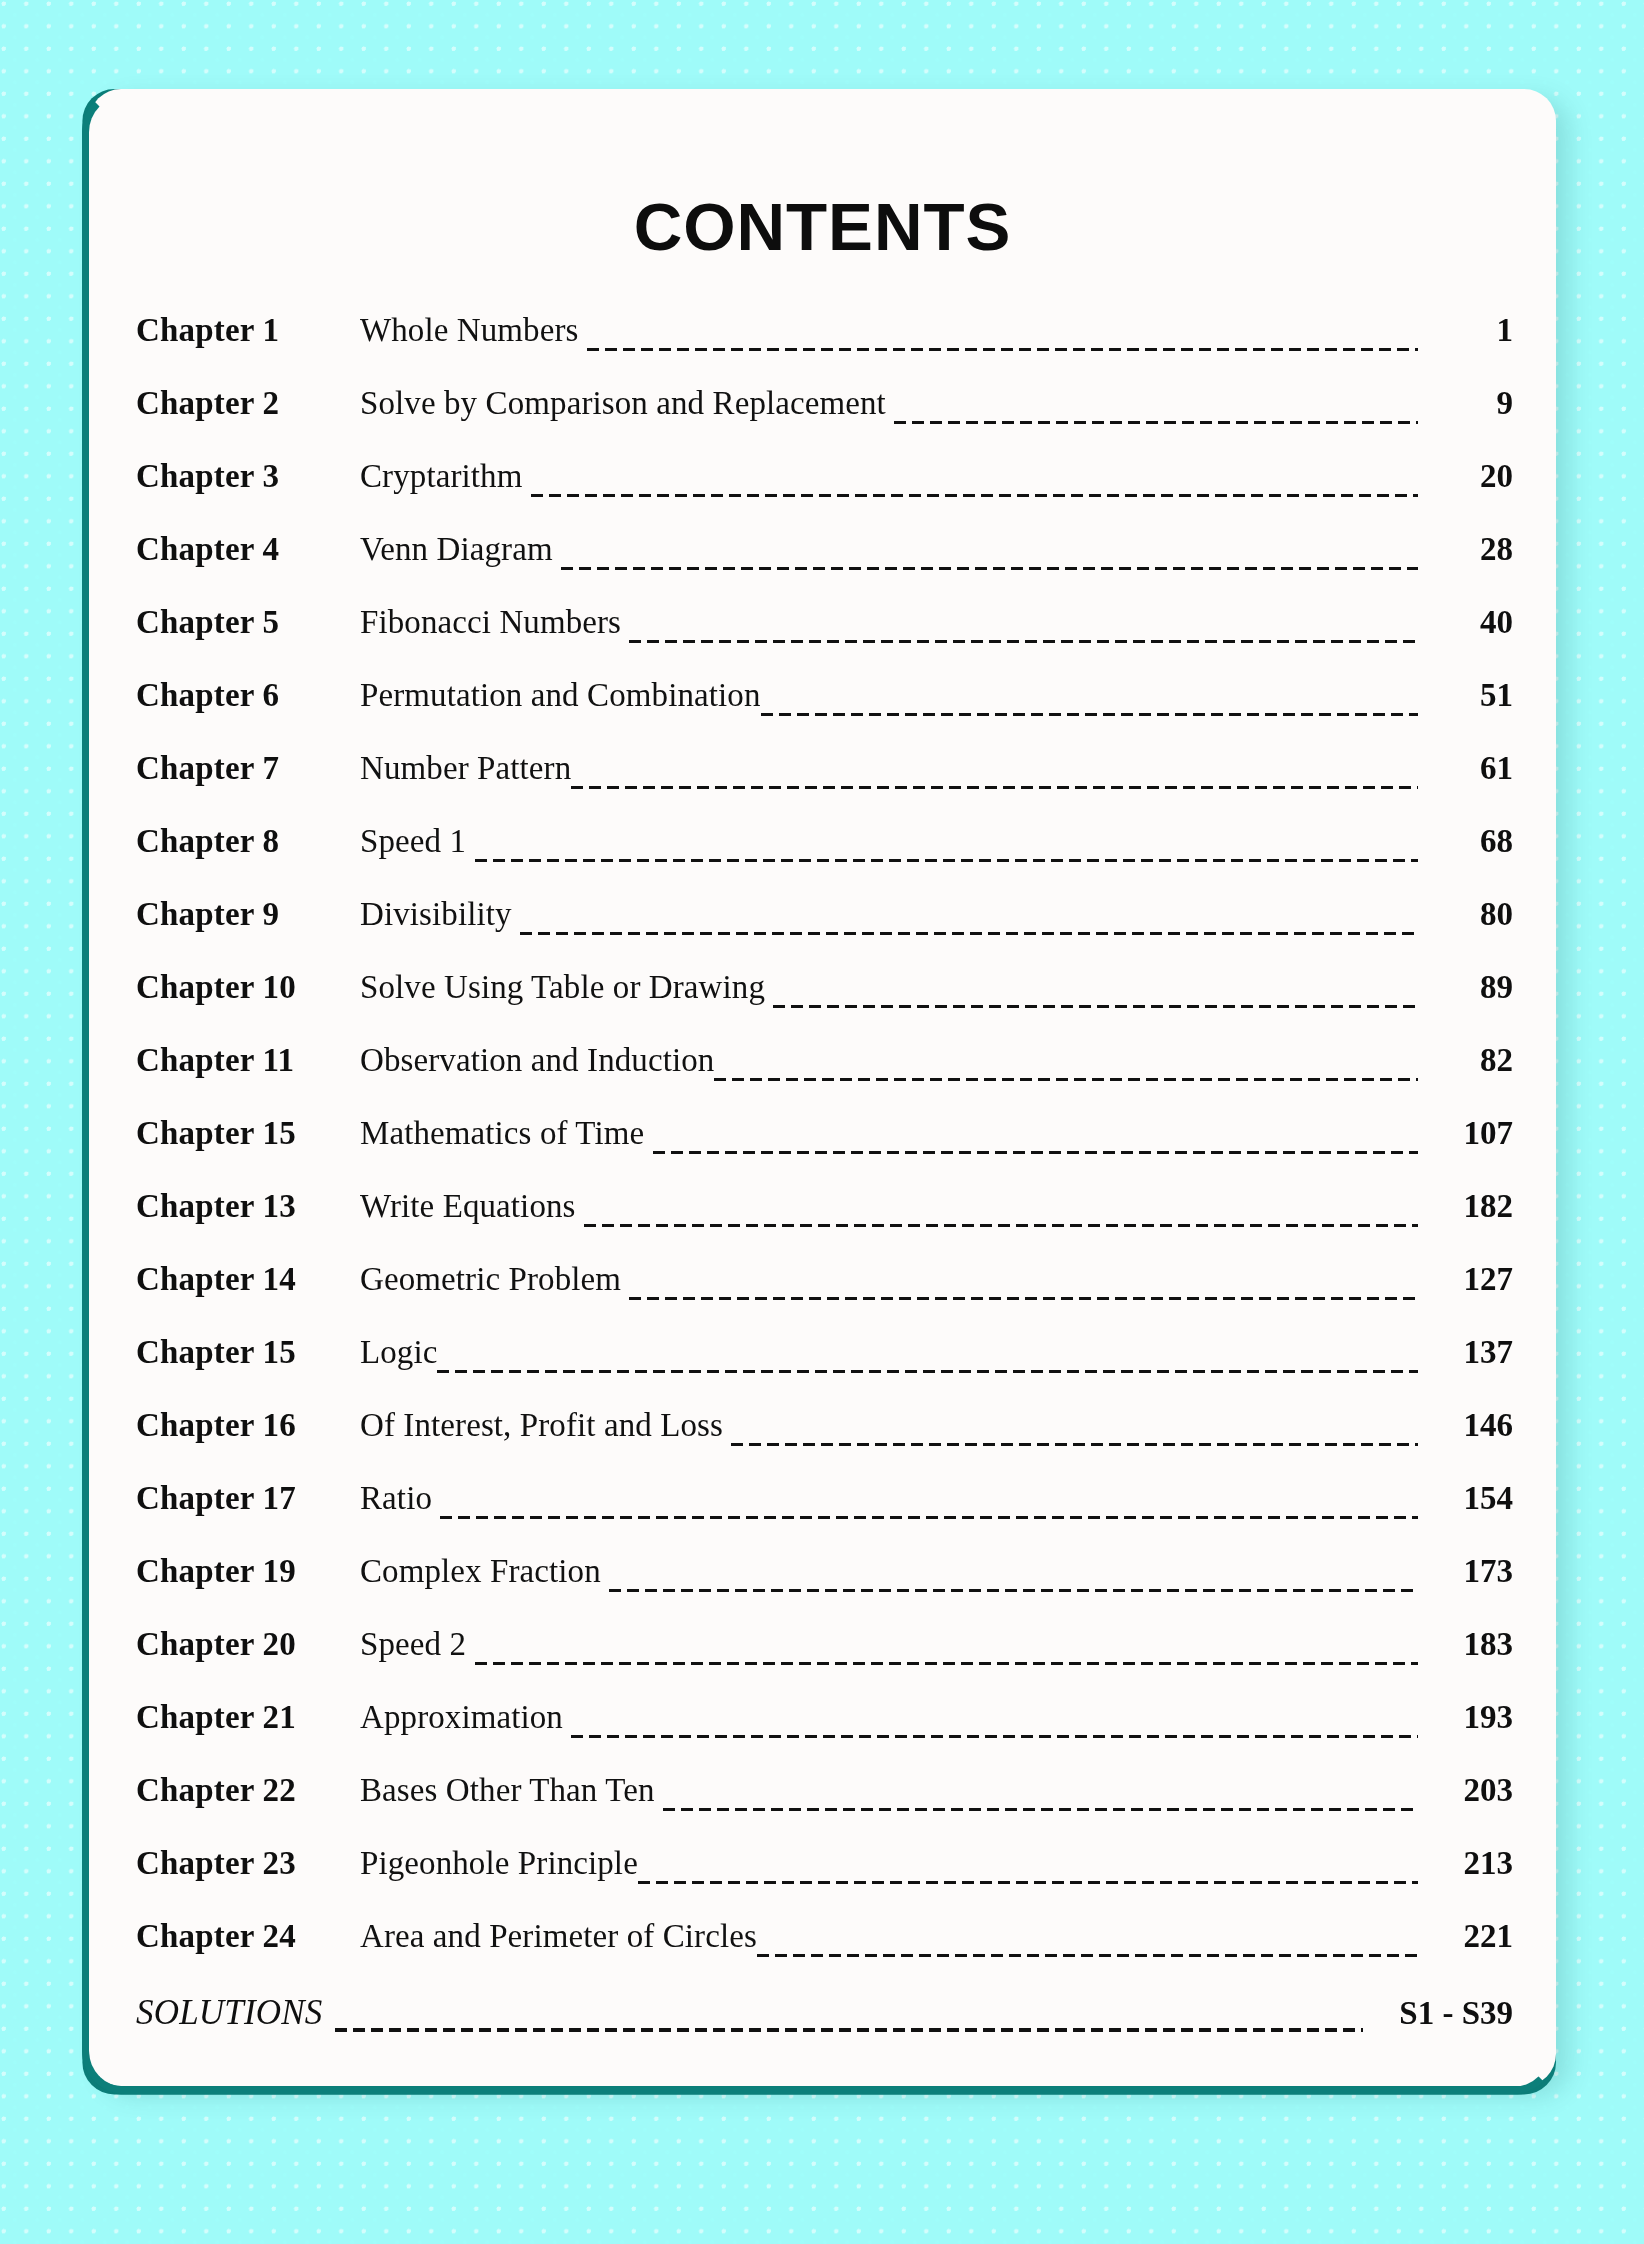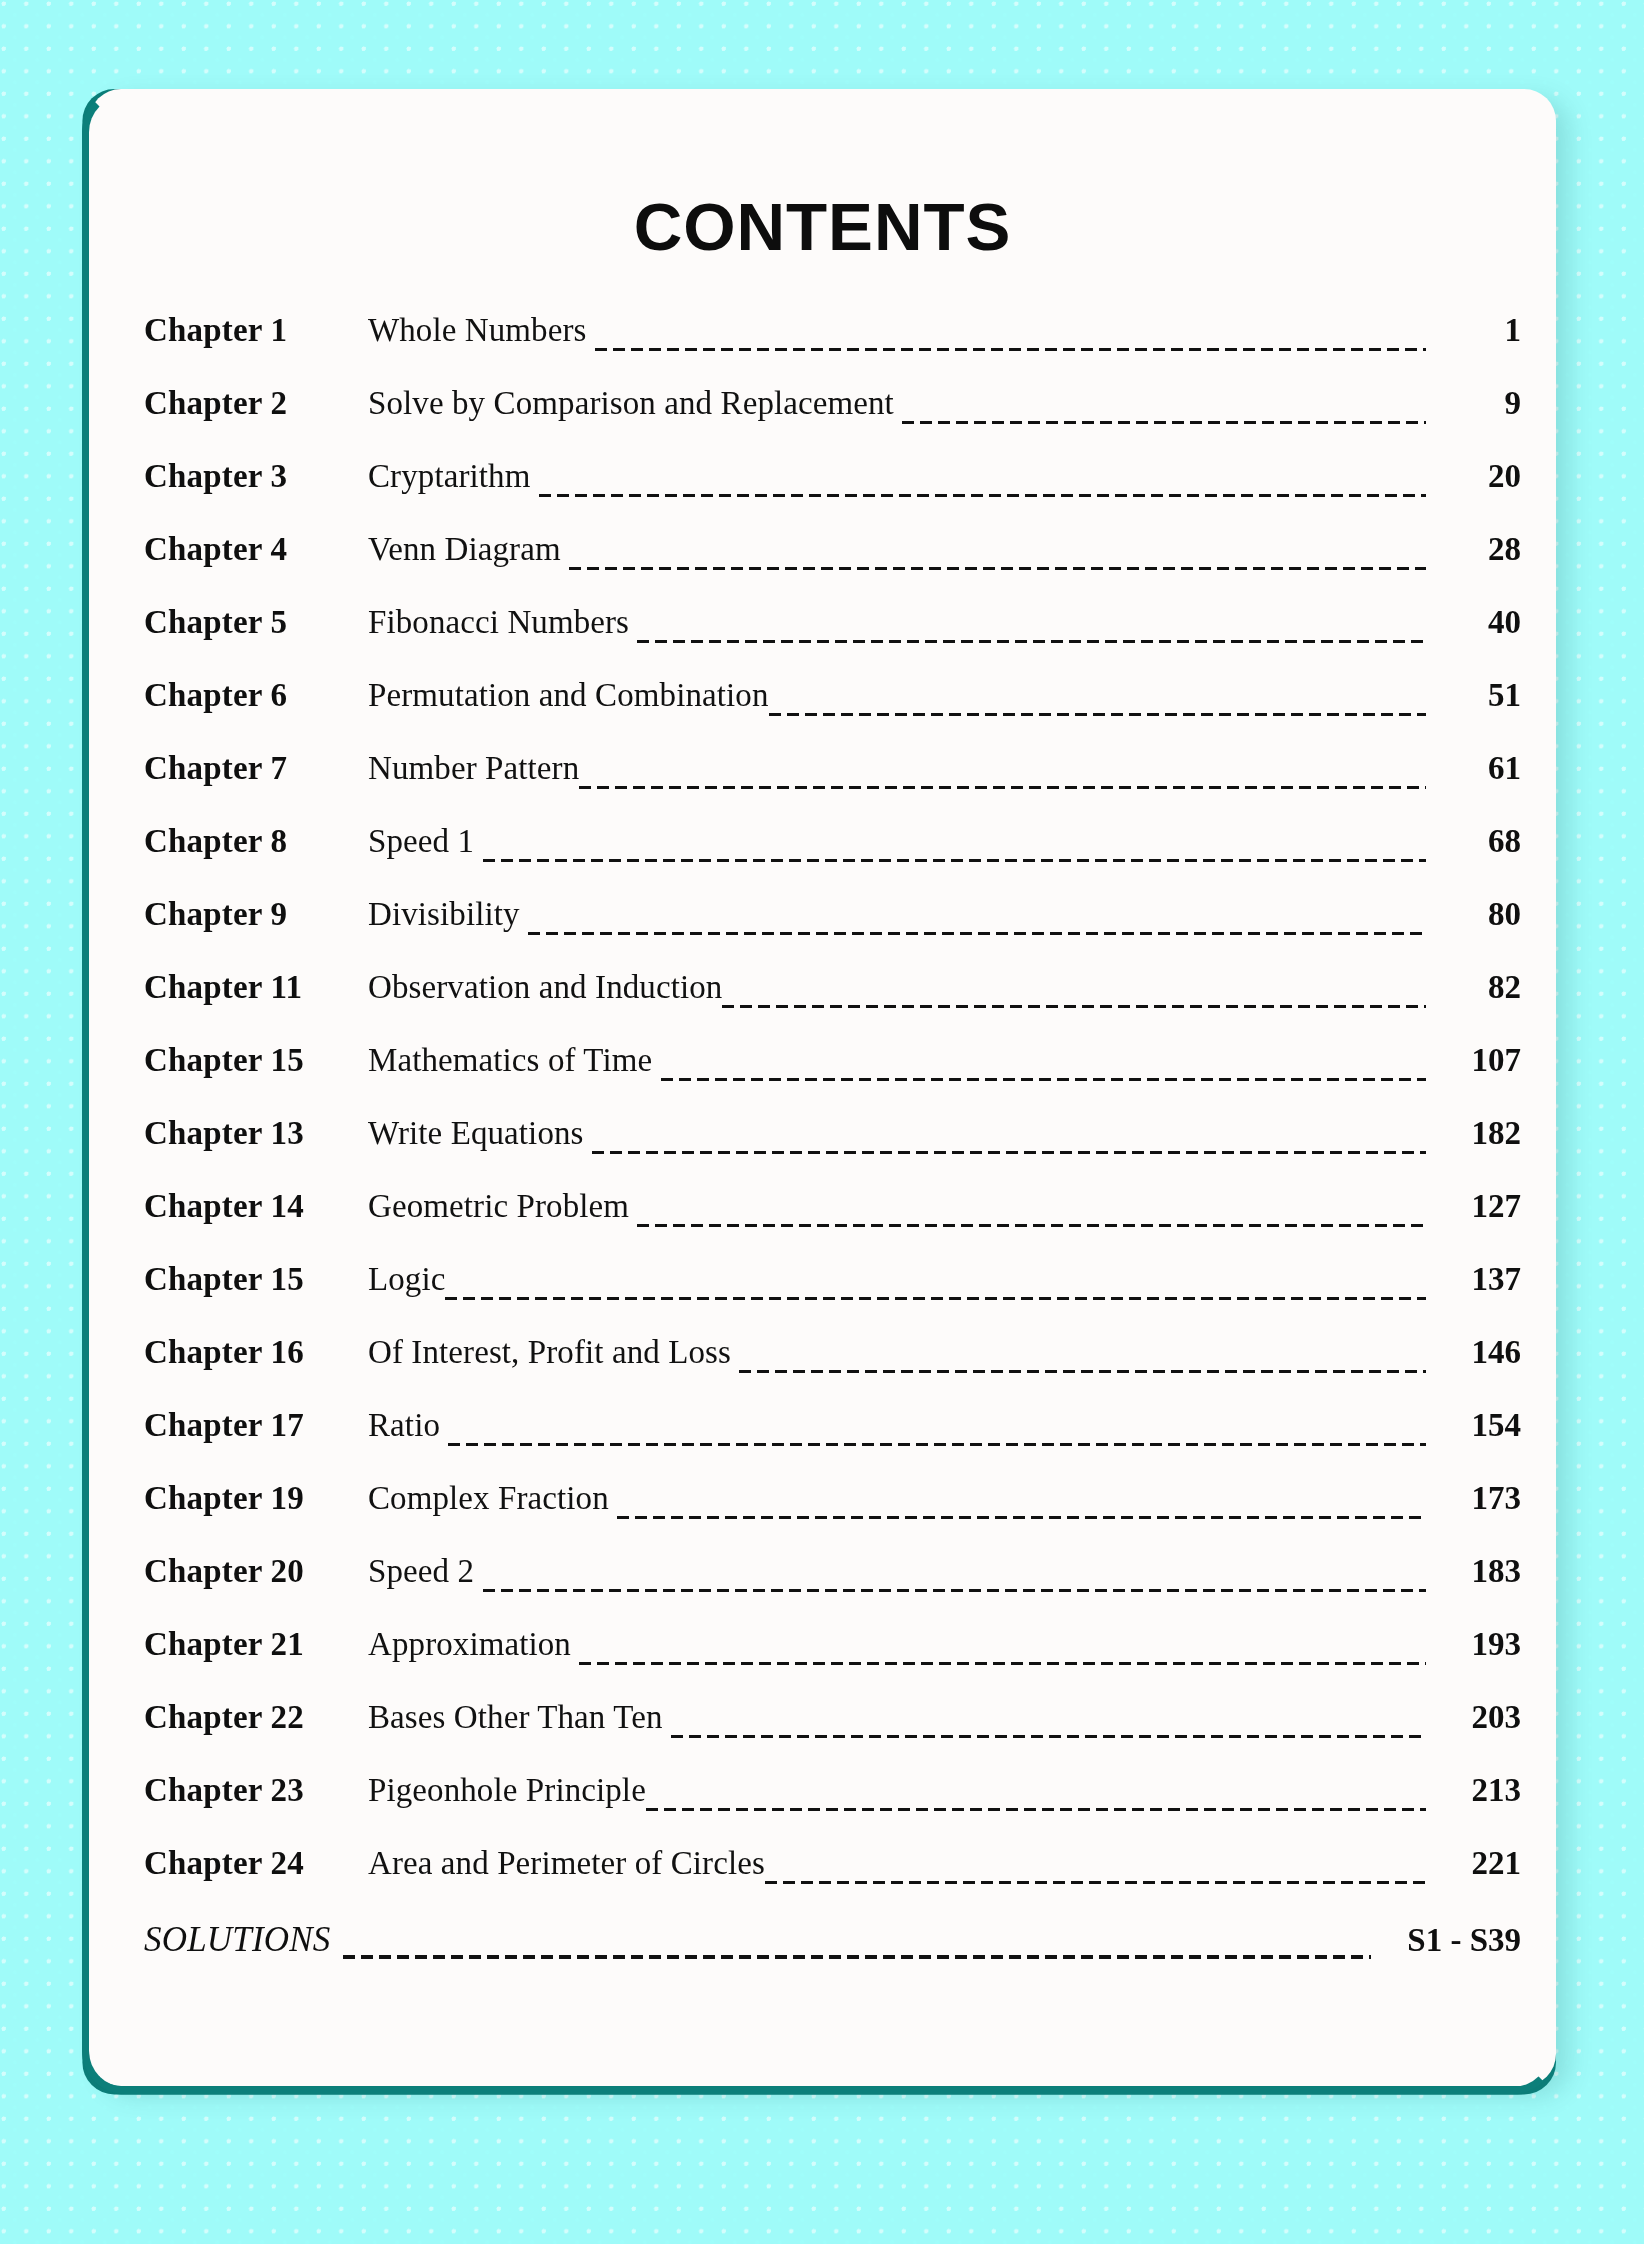--- a/index.html
+++ b/index.html
@@ -69,21 +69,21 @@
     font-weight: bold;
     font-size: 66px;
     letter-spacing: 0.9px;
     color: #0d0d0d;
     transform: scaleX(1.02);
     line-height: 1;
   }
 
   #toc {
     position: absolute;
-    left: 55px;
+    left: 47px;
     top: 223px;
     width: 1377px;
   }
 
   .toc-row {
     display: flex;
     align-items: baseline;
     height: 73px;
     width: 100%;
     white-space: nowrap;
@@ -213,20 +213,26 @@
         <div class="leader pre-gap"></div>
         <div class="page-num">68</div>
       </div>
       <div class="toc-row">
         <div class="ch-label">Chapter 9</div>
         <div class="ch-title">Divisibility</div>
         <div class="leader pre-gap"></div>
         <div class="page-num">80</div>
       </div>
       <div class="toc-row">
+        <div class="ch-label">Chapter 10</div>
+        <div class="ch-title">Solve Using Table or Drawing</div>
+        <div class="leader pre-gap"></div>
+        <div class="page-num">89</div>
+      </div>
+      <div class="toc-row">
         <div class="ch-label">Chapter 11</div>
         <div class="ch-title">Observation and Induction</div>
         <div class="leader tight"></div>
         <div class="page-num">82</div>
       </div>
       <div class="toc-row">
         <div class="ch-label">Chapter 15</div>
         <div class="ch-title">Mathematics of Time</div>
         <div class="leader pre-gap"></div>
         <div class="page-num">107</div>

